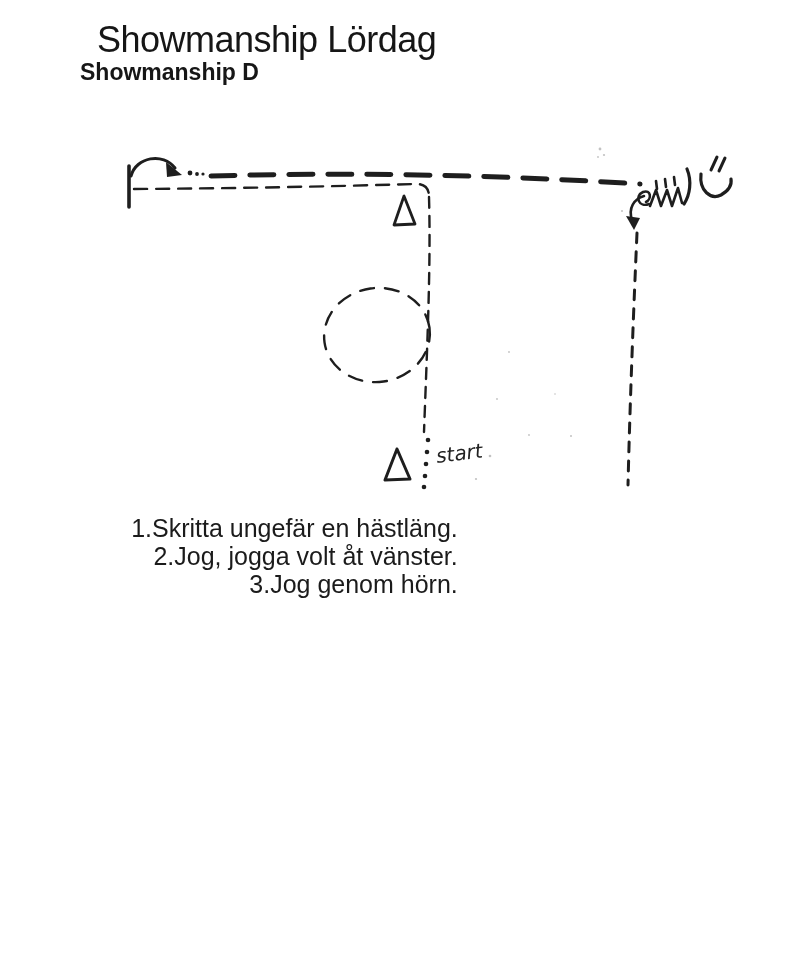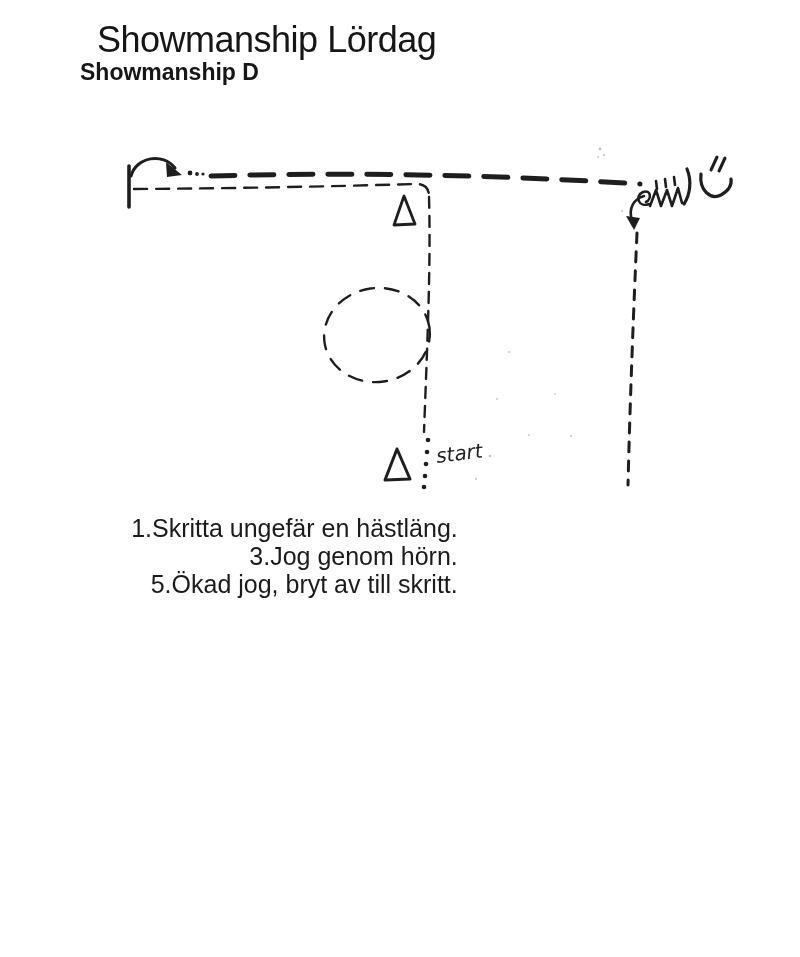--- a/index.html
+++ b/index.html
@@ -100,15 +100,15 @@
   <circle class="speck" cx="571" cy="436" r="1.0"></circle>
   <circle class="speck" cx="509" cy="352" r="0.9"></circle>
   <circle class="speck" cx="497" cy="399" r="0.9"></circle>
   <circle class="speck" cx="529" cy="435" r="0.9"></circle>
   <circle class="speck" cx="555" cy="394" r="0.8"></circle>
   <circle class="speck" cx="622" cy="211" r="1.0"></circle>
 </svg>
 
 <ol class="instructions">
   <li><span class="num">1.</span><span>Skritta ungefär en hästläng.</span></li>
+  <li><span class="num">2.</span><span>Jog, jogga volt åt vänster.</span></li>
   <li><span class="num">3.</span><span>Jog genom hörn.</span></li>
-  <li><span class="num">5.</span><span>Ökad jog, bryt av till skritt.</span></li>
 </ol>
 
 </body></html>

